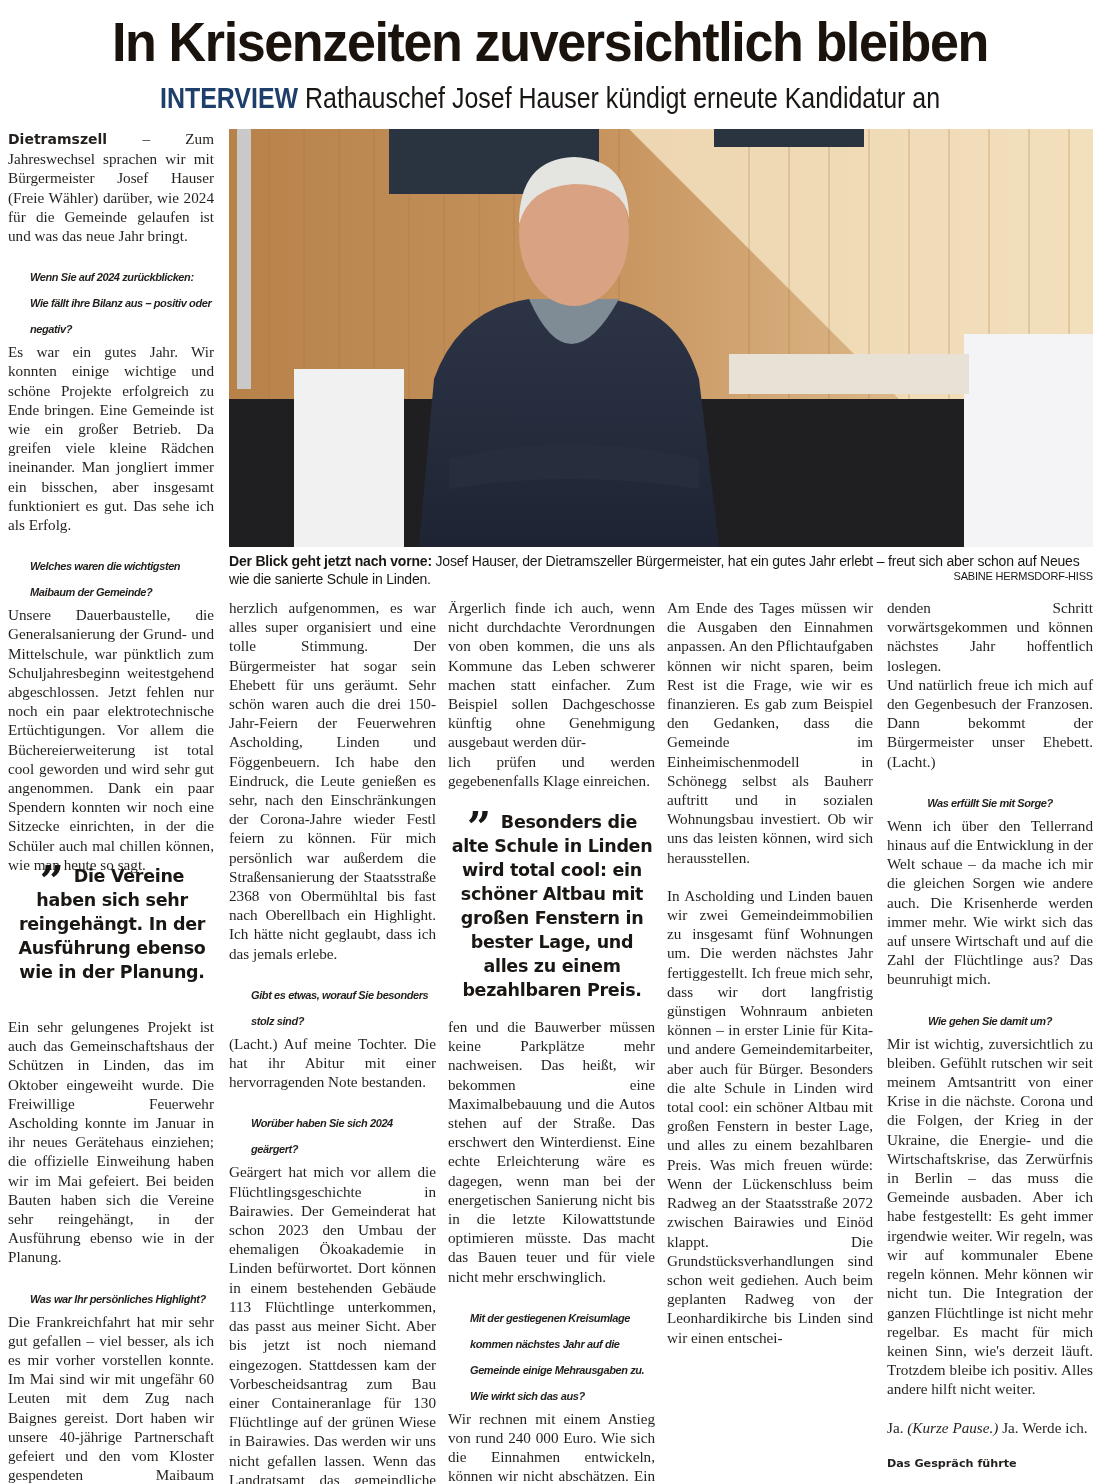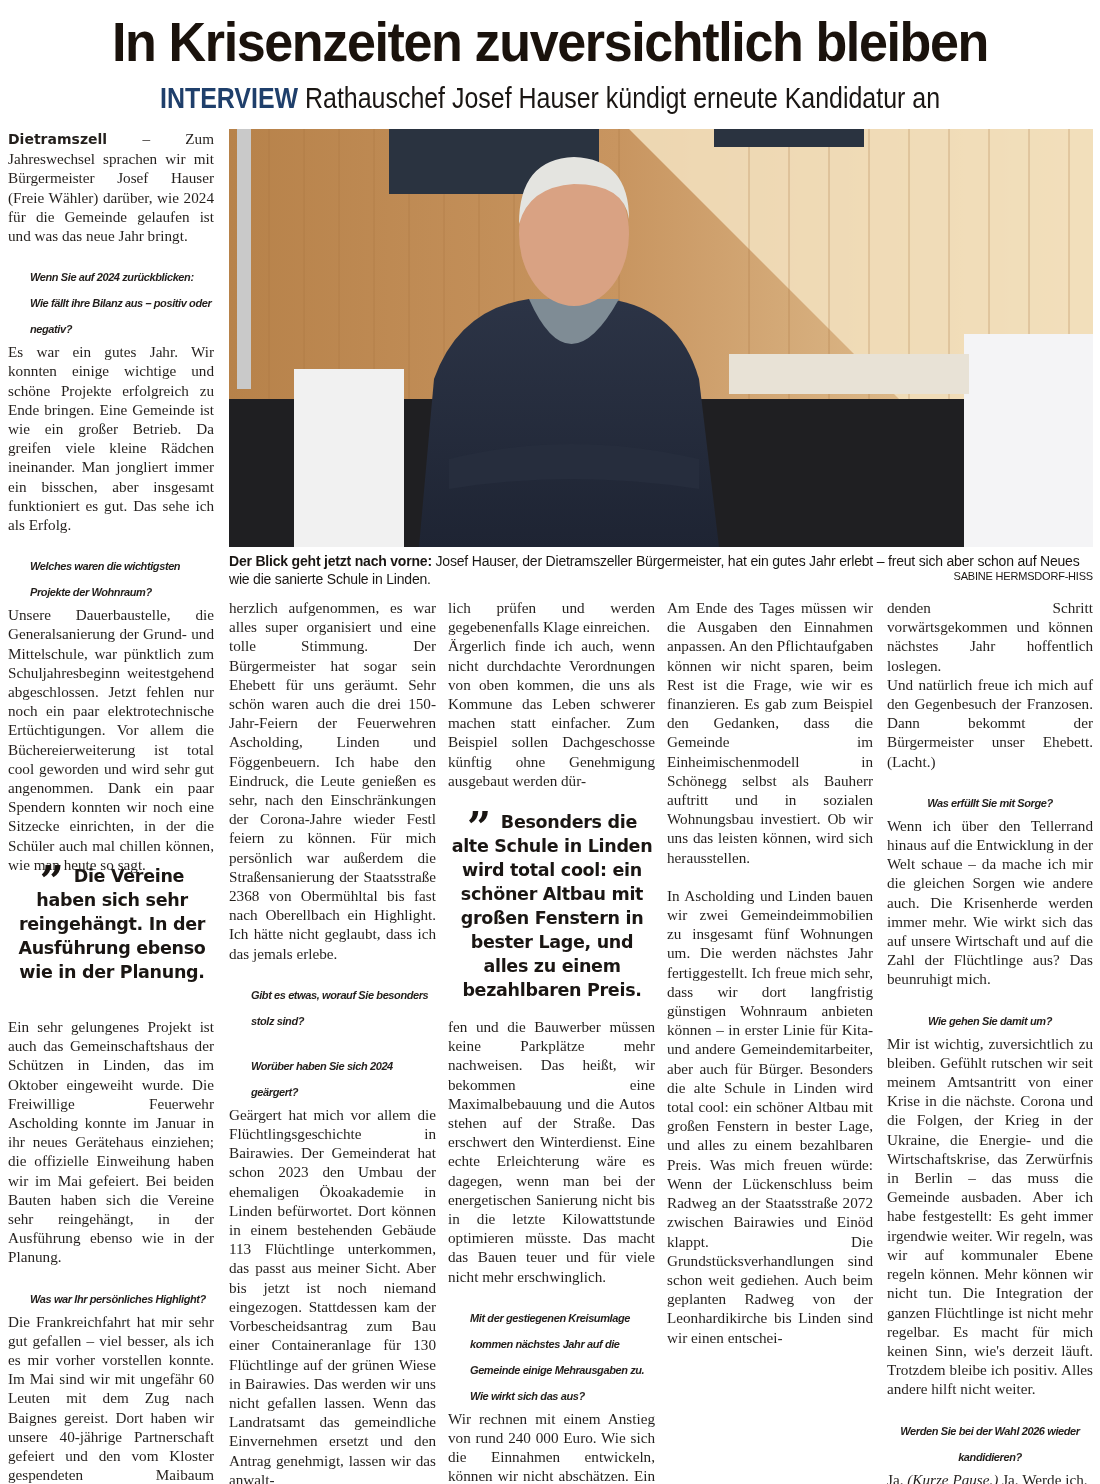--- a/index.html
+++ b/index.html
@@ -98,47 +98,48 @@
   <b>Der Blick geht jetzt nach vorne:</b><span> Josef Hauser, der Dietramszeller Bürgermeister, hat ein gutes Jahr erlebt – freut sich aber schon auf Neues wie die sanierte Schule in Linden.</span>
 </div>
 <div class="credit">SABINE HERMSDORF-HISS</div>
 
 <div class="col" style="left:8px; top:129px; width:206px;">
   <p><span class="lead-place">Dietramszell</span><span> – Zum Jahreswechsel sprachen wir mit Bürgermeister Josef Hauser (Freie Wähler) darüber, wie 2024 für die Gemeinde gelaufen ist und was das neue Jahr bringt.</span></p>
   <div class="gap"></div>
   <p class="q">Wenn Sie auf 2024 zurückblicken: Wie fällt ihre Bilanz aus – positiv oder negativ?</p>
   <p>Es war ein gutes Jahr. Wir konnten einige wichtige und schöne Projekte erfolgreich zu Ende bringen. Eine Gemeinde ist wie ein großer Betrieb. Da greifen viele kleine Rädchen ineinander. Man jongliert immer ein bisschen, aber insgesamt funktioniert es gut. Das sehe ich als Erfolg.</p>
   <div class="gap"></div>
-  <p class="q">Welches waren die wichtigsten Projekte der Wohnraum?</p>
+  <p class="q">Welches waren die wichtigsten Maibaum der Gemeinde?</p>
   <p>Unsere Dauerbaustelle, die Generalsanierung der Grund- und Mittelschule, war pünktlich zum Schuljahresbeginn weitestgehend abgeschlossen. Jetzt fehlen nur noch ein paar elektrotechnische Ertüchtigungen. Vor allem die Büchereierweiterung ist total cool geworden und wird sehr gut angenommen. Dank ein paar Spendern konnten wir noch eine Sitzecke einrichten, in der die Schüler auch mal chillen können, wie man heute so sagt.</p>
 </div>
 
 <div class="pullquote" style="left:14px; top:864px; width:196px;">
   <span class="qmark">”</span><span>Die Vereine haben sich sehr reingehängt. In der Ausführung ebenso wie in der Planung.</span>
 </div>
 
 <div class="col" style="left:8px; top:1017px; width:206px;">
   <p>Ein sehr gelungenes Projekt ist auch das Gemeinschaftshaus der Schützen in Linden, das im Oktober eingeweiht wurde. Die Freiwillige Feuerwehr Ascholding konnte im Januar in ihr neues Gerätehaus einziehen; die offizielle Einweihung haben wir im Mai gefeiert. Bei beiden Bauten haben sich die Vereine sehr reingehängt, in der Ausführung ebenso wie in der Planung.</p>
   <div class="gap"></div>
   <p class="q">Was war Ihr persönliches Highlight?</p>
   <p>Die Frankreichfahrt hat mir sehr gut gefallen – viel besser, als ich es mir vorher vorstellen konnte. Im Mai sind wir mit ungefähr 60 Leuten mit dem Zug nach Baignes gereist. Dort haben wir unsere 40-jährige Partnerschaft gefeiert und den vom Kloster gespendeten Maibaum aufgestellt. Wir wurden sehr</p>
 </div>
 
 <div class="col" style="left:229px; top:598px; width:207px;">
   <p>herzlich aufgenommen, es war alles super organisiert und eine tolle Stimmung. Der Bürgermeister hat sogar sein Ehebett für uns geräumt. Sehr schön waren auch die drei 150-Jahr-Feiern der Feuerwehren Ascholding, Linden und Föggenbeuern. Ich habe den Eindruck, die Leute genießen es sehr, nach den Einschränkungen der Corona-Jahre wieder Festl feiern zu können. Für mich persönlich war außerdem die Straßensanierung der Staatsstraße 2368 von Obermühltal bis fast nach Oberellbach ein Highlight. Ich hätte nicht geglaubt, dass ich das jemals erlebe.</p>
   <div class="gap"></div>
   <p class="q">Gibt es etwas, worauf Sie besonders stolz sind?</p>
+  <p>(Lacht.) Auf meine Tochter. Die hat ihr Abitur mit einer hervorragenden Note bestanden.</p>
   <div class="gap"></div>
   <p class="q">Worüber haben Sie sich 2024 geärgert?</p>
   <p>Geärgert hat mich vor allem die Flüchtlingsgeschichte in Bairawies. Der Gemeinderat hat schon 2023 den Umbau der ehemaligen Ökoakademie in Linden befürwortet. Dort können in einem bestehenden Gebäude 113 Flüchtlinge unterkommen, das passt aus meiner Sicht. Aber bis jetzt ist noch niemand eingezogen. Stattdessen kam der Vorbescheidsantrag zum Bau einer Containeranlage für 130 Flüchtlinge auf der grünen Wiese in Bairawies. Das werden wir uns nicht gefallen lassen. Wenn das Landratsamt das gemeindliche Einvernehmen ersetzt und den Antrag genehmigt, lassen wir das anwalt-</p>
 </div>
 
 <div class="col" style="left:448px; top:598px; width:207px;">
+  <p>Ärgerlich finde ich auch, wenn nicht durchdachte Verordnungen von oben kommen, die uns als Kommune das Leben schwerer machen statt einfacher. Zum Beispiel sollen Dachgeschosse künftig ohne Genehmigung ausgebaut werden dür-</p>
   <p>lich prüfen und werden gegebenenfalls Klage einreichen.</p>
-  <p>Ärgerlich finde ich auch, wenn nicht durchdachte Verordnungen von oben kommen, die uns als Kommune das Leben schwerer machen statt einfacher. Zum Beispiel sollen Dachgeschosse künftig ohne Genehmigung ausgebaut werden dür-</p>
 </div>
 
 <div class="pullquote" style="left:450px; top:810px; width:204px;">
   <span class="qmark">”</span><span>Besonders die alte Schule in Linden wird total cool: ein schöner Altbau mit großen Fenstern in bester Lage, und alles zu einem bezahlbaren Preis.</span>
 </div>
 
 <div class="col" style="left:448px; top:1017px; width:207px;">
   <p>fen und die Bauwerber müssen keine Parkplätze mehr nachweisen. Das heißt, wir bekommen eine Maximalbebauung und die Autos stehen auf der Straße. Das erschwert den Winterdienst. Eine echte Erleichterung wäre es dagegen, wenn man bei der energetischen Sanierung nicht bis in die letzte Kilowattstunde optimieren müsste. Das macht das Bauen teuer und für viele nicht mehr erschwinglich.</p>
   <div class="gap"></div>
   <p class="q">Mit der gestiegenen Kreisumlage kommen nächstes Jahr auf die Gemeinde einige Mehrausgaben zu. Wie wirkt sich das aus?</p>
@@ -154,20 +155,19 @@
 <div class="col" style="left:887px; top:598px; width:206px;">
   <p>denden Schritt vorwärtsgekommen und können nächstes Jahr hoffentlich loslegen.</p>
   <p>Und natürlich freue ich mich auf den Gegenbesuch der Franzosen. Dann bekommt der Bürgermeister unser Ehebett. (Lacht.)</p>
   <div class="gap"></div>
   <p class="q center">Was erfüllt Sie mit Sorge?</p>
   <p>Wenn ich über den Tellerrand hinaus auf die Entwicklung in der Welt schaue – da mache ich mir die gleichen Sorgen wie andere auch. Die Krisenherde werden immer mehr. Wie wirkt sich das auf unsere Wirtschaft und auf die Zahl der Flüchtlinge aus? Das beunruhigt mich.</p>
   <div class="gap"></div>
   <p class="q center">Wie gehen Sie damit um?</p>
   <p>Mir ist wichtig, zuversichtlich zu bleiben. Gefühlt rutschen wir seit meinem Amtsantritt von einer Krise in die nächste. Corona und die Folgen, der Krieg in der Ukraine, die Energie- und die Wirtschaftskrise, das Zerwürfnis in Berlin – das muss die Gemeinde ausbaden. Aber ich habe festgestellt: Es geht immer irgendwie weiter. Wir regeln, was wir auf kommunaler Ebene regeln können. Mehr können wir nicht tun. Die Integration der ganzen Flüchtlinge ist nicht mehr regelbar. Es macht für mich keinen Sinn, wie's derzeit läuft. Trotzdem bleibe ich positiv. Alles andere hilft nicht weiter.</p>
   <div class="gap"></div>
-  <p class="q center">Werden Sie bei der Wahl 2026 wieder kandidieren?</p>
   <p style="text-align:left;"><span>Ja. </span><i>(Kurze Pause.)</i><span> Ja. Werde ich.</span></p>
   <div class="gap"></div>
   <div class="byline">
     <div>Das Gespräch führte</div>
 
   </div>
 </div>
 
 </body></html>

